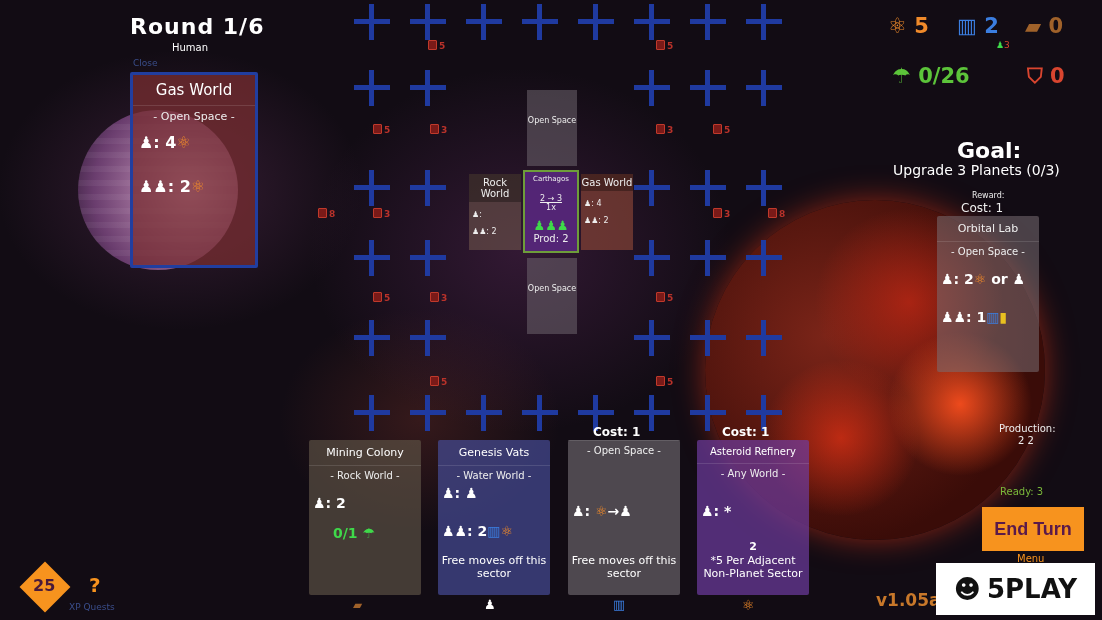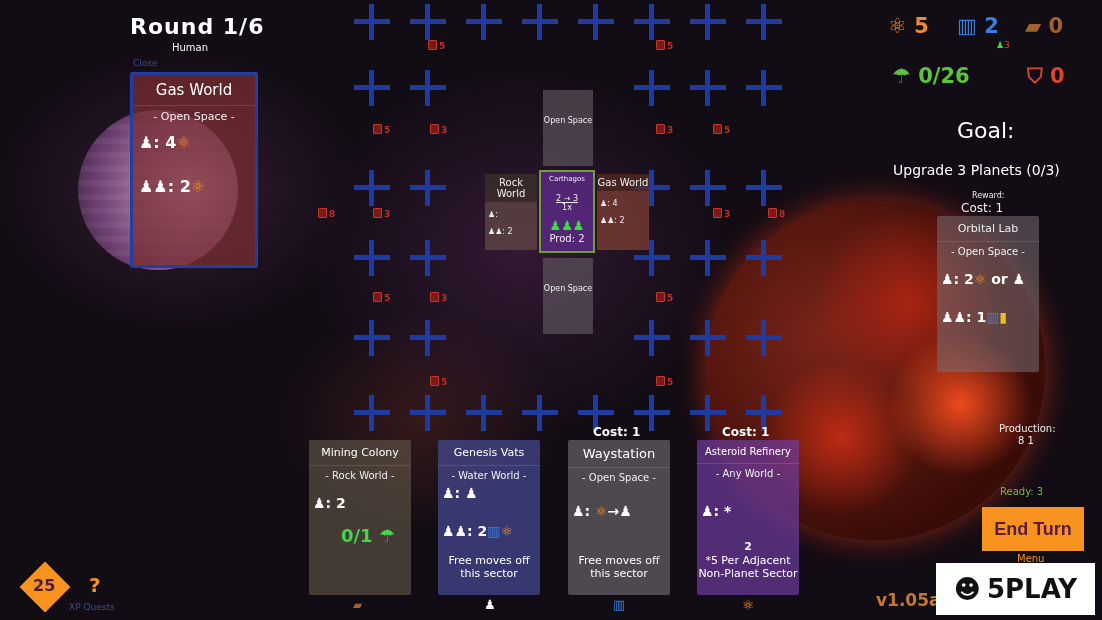--- a/index.html
+++ b/index.html
@@ -49,38 +49,38 @@
   .line { position:absolute; font-size:16px; font-weight:bold; color:#fff; }
   .atom { color:#f08a2a; }
   .blue { color:#3b7ee0; }
   .green { color:#3fd94a; }
 
   .gasworld { left:130px; top:72px; width:128px; height:196px; background:rgba(120,45,50,0.75); border:3px solid #213ea0; }
   .gasworld .title { font-size:15px; color:#fff; }
   .gasworld .sub { font-size:11px; }
 
   
-  .tile { position:absolute; font-size:7px; text-align:center; color:#eee;margin-left:16px; }
+  .tile { position:absolute; font-size:7px; text-align:center; color:#eee; }
   .tile-open { background:rgba(110,100,110,0.55); width:50px; height:76px; }
   .tile-open span { display:block; margin-top:26px; font-size:8px; }
   .tile-side { width:52px; height:76px; }
   .tile-side .th { font-size:10px; padding:3px 0; background:rgba(0,0,0,0.3); }
   .tile-side .r { text-align:left; padding-left:3px; font-size:8px; margin-top:8px; }
   .carth { left:523px; top:170px; width:56px; height:83px; background:rgba(90,40,130,0.85); border:2px solid #6e9d3a; box-sizing:border-box; }
 
   
   .res { position:absolute; font-size:21px; font-weight:bold; }
 
   
-  .goal-h { left:957px; top:118px; font-size:22px; font-weight:normal; color:#fff; }
+  .goal-h { left:957px; top:138px; font-size:22px; font-weight:bold; color:#fff; }
   .goal-t { left:893px; top:162px; font-size:14px; color:#fff; }
   .orbital { left:937px; top:216px; width:102px; height:156px; background:rgba(120,110,115,0.55); }
 
   
-  .bc { top:440px; width:102px; height:155px; }
+  .bc { top:440px; width:112px; height:155px; }
   .bc .title { font-size:11px; color:#fff; }
   .bc .sub { font-size:10px; }
   .bc .desc { position:absolute; left:0; right:0; font-size:11px; color:#fff; line-height:13px; }
   .cost { position:absolute; font-size:12px; color:#fff; font-weight:bold; }
 
   .endturn { left:982px; top:507px; width:102px; height:44px; background:#f7931e; color:#5a1a4a; font-size:18px; font-weight:bold; border:none; }
   .logo-box { left:936px; top:563px; width:159px; height:52px; background:#fff; color:#111; font-size:26px; font-weight:bold; display:flex; align-items:center; justify-content:center; gap:6px; }
   .xp { left:27px; top:569px; width:36px; height:36px; background:#f7931e; transform:rotate(45deg); }
 </style>
 </head>
@@ -197,52 +197,51 @@
   <div class="title" style="font-size:11px;">Orbital Lab</div>
   <div class="sub">- Open Space -</div>
   <div class="line" style="left:4px;top:55px;font-size:14px;">♟: <span>2</span><span class="atom">⚛</span> <span>or</span> ♟</div>
   <div class="line" style="left:4px;top:93px;font-size:14px;">♟♟: <span>1</span><span class="blue">▥</span><span style="color:#e8c020;">▮</span></div>
 </div>
 
 <div class="card bc" style="left:309px;background:rgba(95,85,70,0.65);">
   <div class="title">Mining Colony</div>
   <div class="sub">- Rock World -</div>
   <div class="line" style="left:4px;top:55px;font-size:14px;">♟: <span>2</span></div>
-  <div class="line green" style="left:24px;top:85px;font-size:18px;color:#3fd94a;margin-left:8px;"><span>0/1</span> ☂</div>
+  <div class="line green" style="left:24px;top:85px;font-size:14px;color:#3fd94a;"><span>0/1</span> ☂</div>
 </div>
 <div class="card bc" style="left:438px;background:rgba(70,75,150,0.7);">
   <div class="title">Genesis Vats</div>
   <div class="sub">- Water World -</div>
   <div class="line" style="left:4px;top:45px;font-size:14px;">♟: ♟</div>
   <div class="line" style="left:4px;top:83px;font-size:14px;">♟♟: <span>2</span><span class="blue">▥</span><span class="atom">⚛</span></div>
   <div class="desc" style="top:114px;">Free moves off this sector</div>
 </div>
 <div class="cost" style="left:593px;top:425px;">Cost: 1</div>
 <div class="card bc" style="left:568px;background:rgba(110,105,110,0.65);">
-  <div class="title" style="font-size:13px;">Waystation</div>
   <div class="sub">- Open Space -</div>
   <div class="line" style="left:4px;top:63px;font-size:14px;">♟: <span class="atom">⚛</span><span>→</span>♟</div>
   <div class="desc" style="top:114px;">Free moves off this sector</div>
 </div>
 <div class="cost" style="left:722px;top:425px;">Cost: 1</div>
 <div class="card bc" style="left:697px;background:rgba(110,60,160,0.7);">
   <div class="title" style="font-size:10px;">Asteroid Refinery</div>
   <div class="sub">- Any World -</div>
   <div class="line" style="left:4px;top:63px;font-size:14px;">♟: <span>*</span></div>
   <div class="desc" style="top:100px;font-weight:bold;">2</div>
   <div class="desc" style="top:114px;">*5 Per Adjacent Non-Planet Sector</div>
 </div>
 
 <div class="abs" style="left:353px;top:598px;color:#a0622a;font-size:12px;">▰</div>
 <div class="abs" style="left:484px;top:597px;color:#fff;font-size:13px;">♟</div>
 <div class="abs" style="left:613px;top:597px;color:#3b7ee0;font-size:13px;">▥</div>
 <div class="abs" style="left:742px;top:597px;color:#f08a2a;font-size:14px;">⚛</div>
 
 <div class="abs" style="left:999px;top:423px;font-size:10px;">Production:</div>
-<div class="abs" style="left:1018px;top:435px;font-size:10px;">8  1</div>
+<div class="abs" style="left:1018px;top:435px;font-size:10px;">2  2</div>
 <div class="abs" style="left:1000px;top:486px;font-size:10px;color:#7ab83a;">Ready: 3</div>
 <button class="abs endturn">End Turn</button>
 <div class="abs" style="left:1017px;top:553px;font-size:10px;color:#f7931e;">Menu</div>
 <div class="abs" style="left:876px;top:590px;font-size:17px;font-weight:bold;color:#c8782a;">v1.05a</div>
 <div class="abs logo-box">
     <span>☻</span>
     <span>5PLAY</span>
   </div>
 
 <div class="abs xp"></div>

